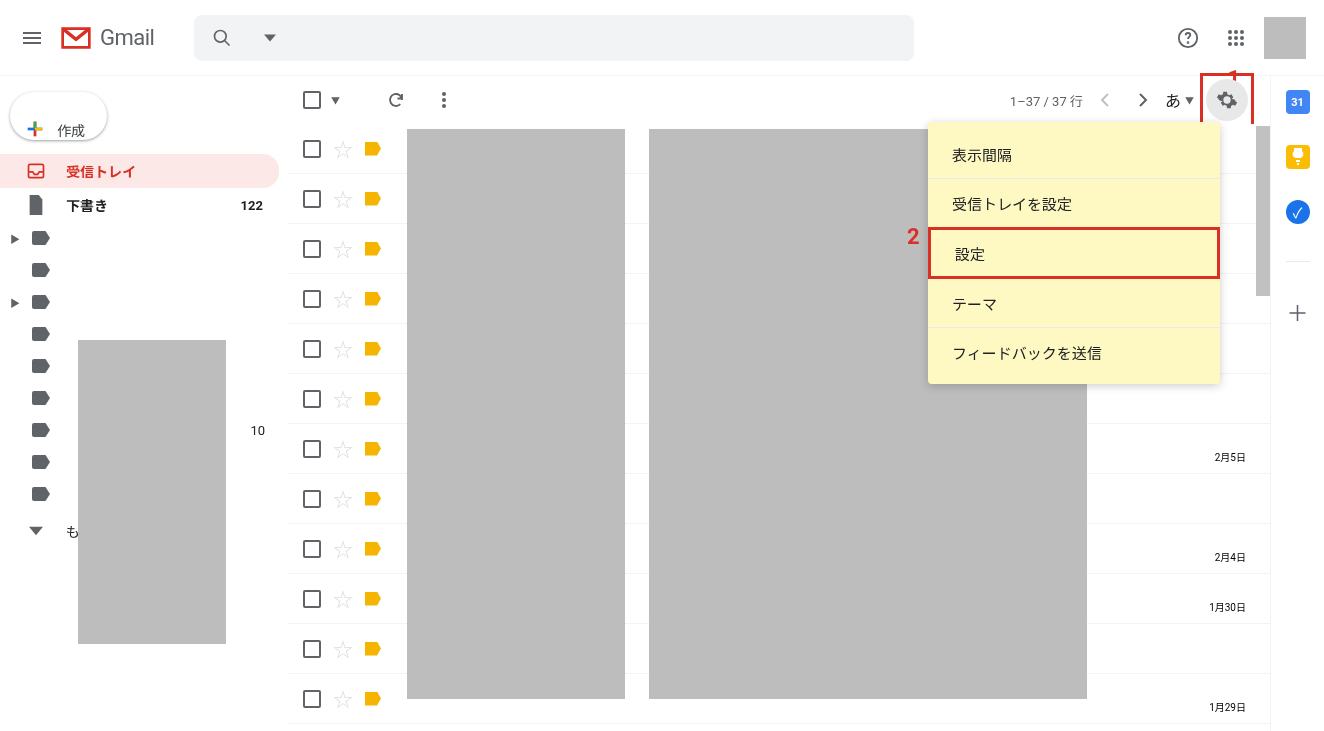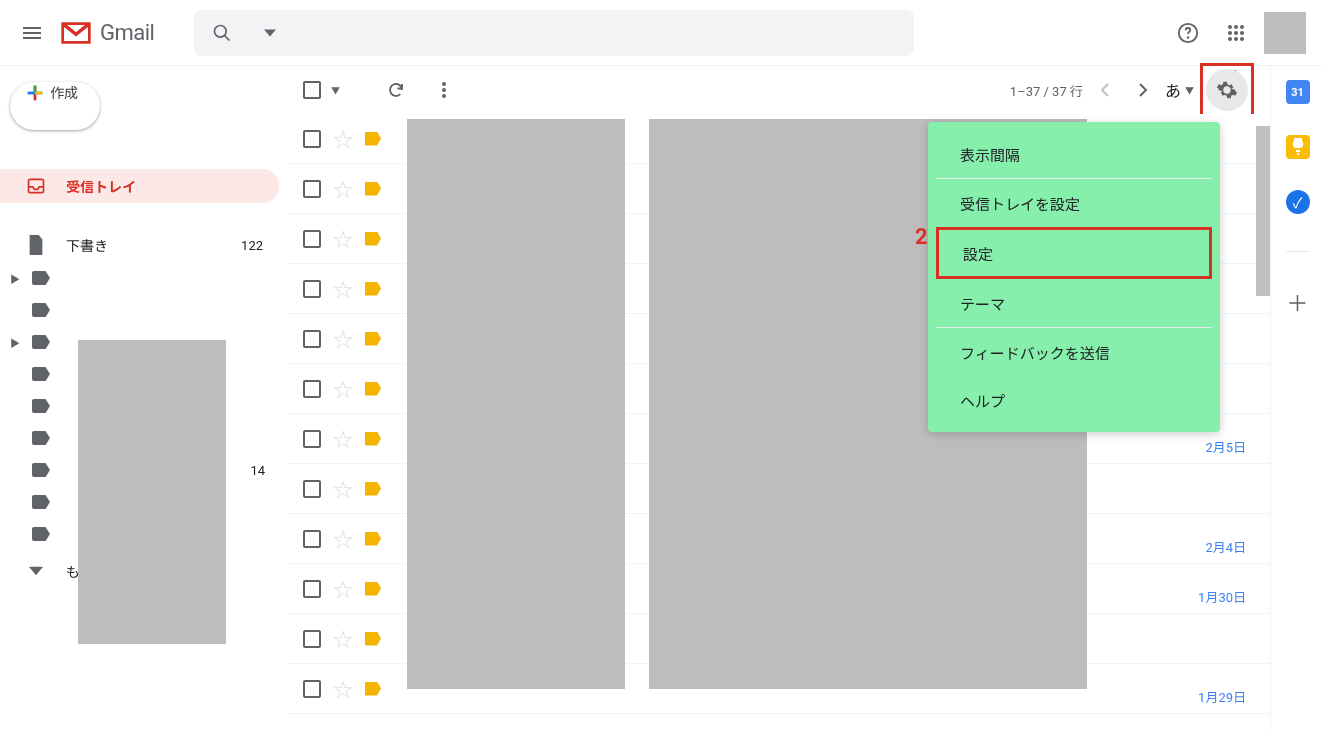--- a/index.html
+++ b/index.html
@@ -11,21 +11,21 @@
     height: 731px;
     background: #fff;
     overflow: hidden;
     position: relative;
   }
 
   
   .header {
     display: flex;
     align-items: center;
-    height: 66px;
+    height: 76px;
     padding: 8px;
     border-bottom: 1px solid #f1f3f4;
   }
   .menu-btn {
     width: 48px; height: 48px;
     display: flex; align-items: center; justify-content: center;
     border-radius: 50%; cursor: pointer;
     margin-right: 4px;
   }
   .menu-icon div { width: 18px; height: 2px; background: #5f6368; margin: 3px 0; }
@@ -62,41 +62,40 @@
 
   
   .body {
     display: flex; height: calc(731px - 64px);
   }
   .sidebar {
     width: 287px; padding-top: 8px;
     flex-shrink: 0;
   }
   .compose {
-    display: inline-flex; align-items: flex-start; gap: 4px;
+    display: inline-flex; align-items: flex-end; gap: 11px;
     height: 48px; padding: 0 22px 0 14px;
     border-radius: 24px;
     box-shadow: 0 1px 2px rgba(60,64,67,.3), 0 1px 3px 1px rgba(60,64,67,.15);
     margin: 8px 0 14px 10px;
     cursor: pointer;
     background: #fff;
     color: #3c4043;
     font-size: 14px;
   }
   .plus-icon svg { width: 22px; height: 22px; }
   .nav-item {
     display: flex; align-items: center;
     height: 34px;
     padding: 0 16px 0 26px;
     border-radius: 0 16px 16px 0;
     margin-right: 8px;
     cursor: pointer;
     color: #202124;
     gap: 20px;
-    margin-top: 25px;
   }
   .nav-item.active {
     background: #fce8e6;
     color: #d93025;
     font-weight: 700;
   }
   .nav-item .nav-icon { width: 20px; height: 20px; display:flex; align-items:center; justify-content:center; color: #606468; }
   .nav-item.active .nav-icon { color: #d93025; }
   .nav-item .count { margin-left: auto; font-size: 13px; }
   .label-block {
@@ -163,31 +162,31 @@
     display:flex; align-items:center;
     height: 50px;
     border-bottom: 1px solid #f1f3f4;
     padding: 0 16px;
     gap: 12px;
   }
   .star { color:#dadce0; font-size:20px; cursor:pointer; }
   .imp { width:16px; height:14px; background:#f4b400; clip-path: polygon(0 0, 75% 0, 100% 50%, 75% 100%, 0 100%);}
   .grey-block-a { width:218px; height:570px; background:#bdbdbd; position:absolute; left:120px; top:5px; }
   .grey-block-b { width:438px; height:570px; background:#bdbdbd; position:absolute; left:362px; top:5px; }
-  .row .date { margin-left:auto; font-size:13px; color:#3b82f6; padding-right:8px;margin-top:16px;}
+  .row .date { margin-left:auto; font-size:10px; color:#000000; padding-right:8px;margin-top:16px;}
 
   
   .menu {
     position:absolute;
     top: 122px; right: 104px;
     width: 292px;
-    background:#86efac;
+    background:#fef9c3;
     box-shadow: 0 2px 10px rgba(0,0,0,.2);
     border-radius: 4px;
-    padding: 8px 8px;
+    padding: 8px 0;
     z-index: 50;
   }
   .menu-item {
     height: 48px;
     display:flex; align-items:center;
     padding: 0 24px;
     font-size: 15px;
     cursor:pointer;
     position: relative;
   }
@@ -293,21 +292,21 @@
 
     <div class="nav-item active">
       <span class="nav-icon">
         <svg width="20" height="20" viewBox="0 0 24 24" fill="none" stroke="currentColor" stroke-width="2">
             <rect x="3" y="4" width="18" height="16" rx="2"></rect>
             <path d="M3 13h5l2 3h4l2-3h5"></path>
           </svg>
       </span>
       <span>受信トレイ</span>
     </div>
-    <div class="nav-item" style="font-weight:400">
+    <div class="nav-item" style="font-weight:700">
       <span class="nav-icon">
         <svg width="18" height="20" viewBox="0 0 18 22" fill="currentColor">
             <path d="M2 0h10l4 5v17H2z"></path>
           </svg>
       </span>
       <span>下書き</span>
       <span class="count">122</span>
     </div>
 
     
@@ -331,21 +330,21 @@
         <span class="tri"></span>
         <span class="tag"></span>
       </div>
     <div class="label-row">
         <span class="tri"></span>
         <span class="tag"></span>
       </div>
     <div class="label-row">
         <span class="tri"></span>
         <span class="tag"></span>
-        <span class="cnt">14</span>
+        <span class="cnt">10</span>
       </div>
     <div class="label-row">
         <span class="tri"></span>
         <span class="tag"></span>
       </div>
     <div class="label-row">
         <span class="tri"></span>
         <span class="tag"></span>
       </div>
 
@@ -512,16 +511,13 @@
     <span class="annotation-2">2</span>
     <span>設定</span>
   </div>
   <div class="menu-item">
       <span>テーマ</span>
     </div>
   <div class="menu-sep"></div>
   <div class="menu-item">
       <span>フィードバックを送信</span>
     </div>
-  <div class="menu-item">
-      <span>ヘルプ</span>
-    </div>
 </div>
 
 </body></html>

